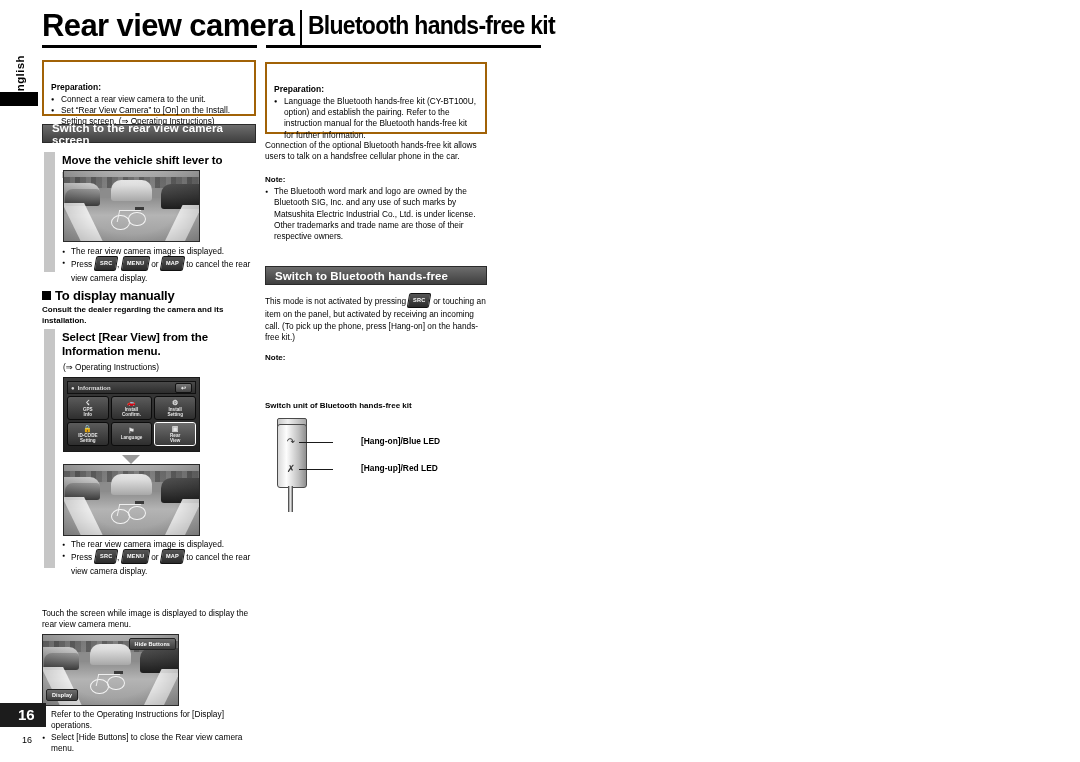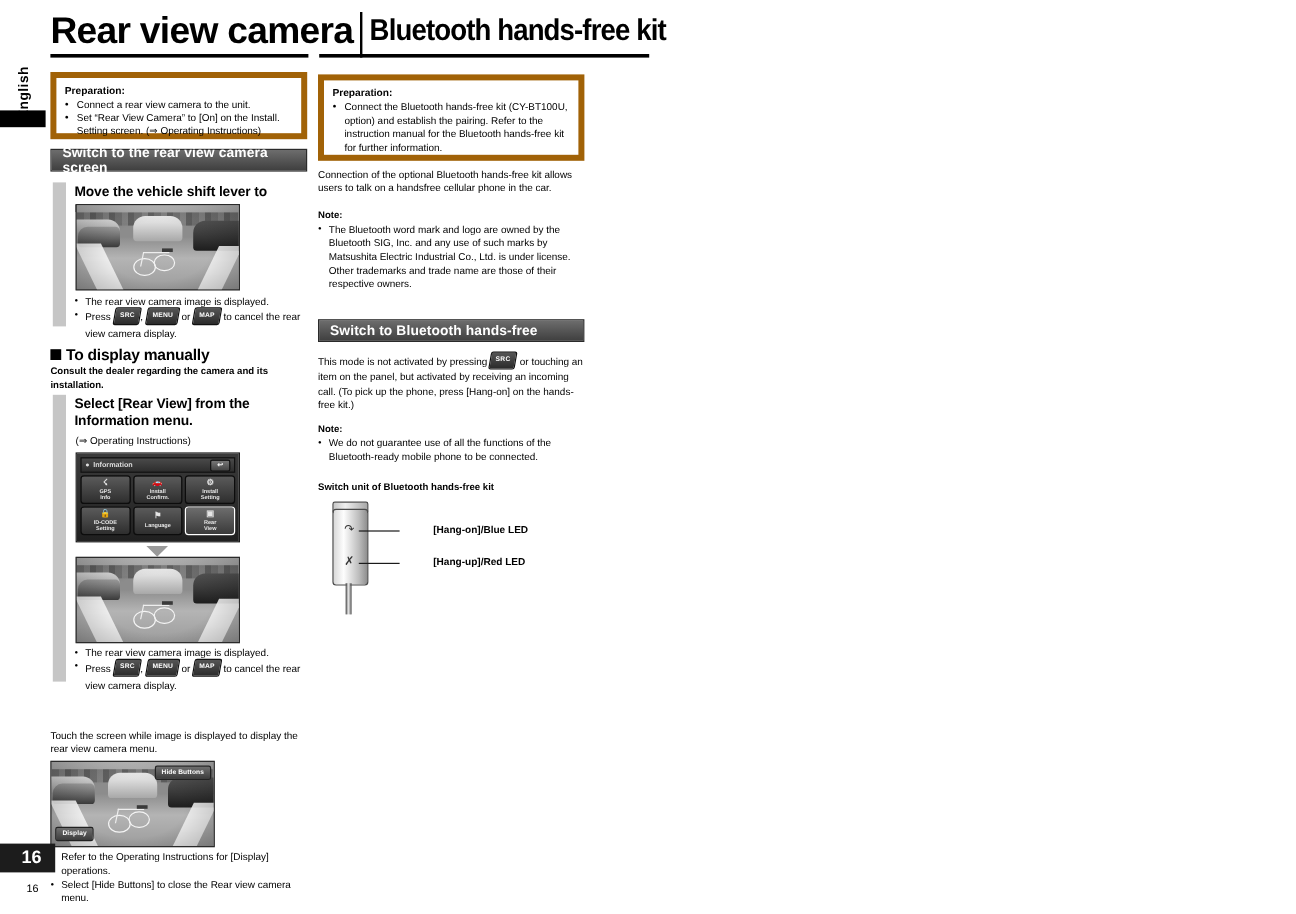--- a/index.html
+++ b/index.html
@@ -34,22 +34,22 @@
     position:absolute;left:266px;top:3px;
     font-size:25px;font-weight:bold;letter-spacing:-0.8px;
     white-space:nowrap;
     transform:scaleX(.92);transform-origin:left center;
   }
   .rule-left{position:absolute;left:42px;top:45px;width:215px;height:3px;background:#000;}
   .rule-right{position:absolute;left:266px;top:45px;width:275px;height:3px;background:#000;}
 
   
   .prep-box{
-    position:absolute;border:5px solid #a16207;box-sizing:border-box;
-    padding:5px 7px 6px 7px;
+    position:absolute;border:2px solid #a16207;box-sizing:border-box;
+    padding:20px 7px 6px 7px;
   }
   .prep-title{font-size:8.5px;font-weight:bold;margin-bottom:2px;}
   .bl{
     position:relative;padding-left:10px;font-size:8.3px;line-height:11.2px;
     margin-bottom:0px;
   }
   .bl:before{
     content:"\25CF";position:absolute;left:0;top:0px;font-size:5.5px;line-height:11.5px;
   }
   .bl .ind{display:block;}
@@ -376,21 +376,21 @@
   </div>
 
   <div class="blist" style="left:42px;top:709px;width:222px;">
     <div class="li">Refer to the Operating Instructions for [Display] operations.</div>
     <div class="li">Select [Hide Buttons] to close the Rear view camera menu.</div>
   </div>
 
   <div class="prep-box" style="left:265px;top:62px;width:222px;height:72px;">
     <div class="prep-title">Preparation:</div>
     <div class="bl">
-      <span>Connect the Bluetooth hands-free kit (CY-BT100U,</span>
+      <span>Language the Bluetooth hands-free kit (CY-BT100U,</span>
       <span class="ind">option) and establish the pairing. Refer to the</span>
       <span class="ind">instruction manual for the Bluetooth hands-free kit</span>
       <span class="ind">for further information.</span>
     </div>
   </div>
 
   <div class="body-txt" style="left:265px;top:140px;width:222px;">Connection of the optional Bluetooth hands-free kit allows users to talk on a handsfree cellular phone in the car.</div>
 
   <div class="small-bold" style="left:265px;top:175px;">Note:</div>
   <div class="blist" style="left:265px;top:186px;width:224px;">
@@ -399,23 +399,20 @@
 
   <div class="sec-head" style="left:265px;top:266px;width:222px;">Switch to Bluetooth hands-free</div>
 
   <div class="body-txt" style="left:265px;top:294px;width:224px;">
     <span>This mode is not activated by pressing</span>
     <span class="keybadge"><span>SRC</span></span>
     <span>or touching an item on the panel, but activated by receiving an incoming call. (To pick up the phone, press [Hang-on] on the hands-free kit.)</span>
   </div>
 
   <div class="small-bold" style="left:265px;top:353px;">Note:</div>
-  <div class="blist" style="left:265px;top:364px;width:224px;">
-    <div class="li">We do not guarantee use of all the functions of the Bluetooth-ready mobile phone to be connected.</div>
-  </div>
 
   <div class="small-bold" style="left:265px;top:401px;">Switch unit of Bluetooth hands-free kit</div>
 
   <div class="hfsw" style="left:265px;top:418px;width:230px;height:100px;">
     <div class="cap"></div>
     <div class="body"></div>
     <div class="glyph g1">↷</div>
     <div class="glyph g2">✗</div>
     <div class="cord"></div>
     <div class="lead" style="left:34px;top:24px;width:34px;"></div>

